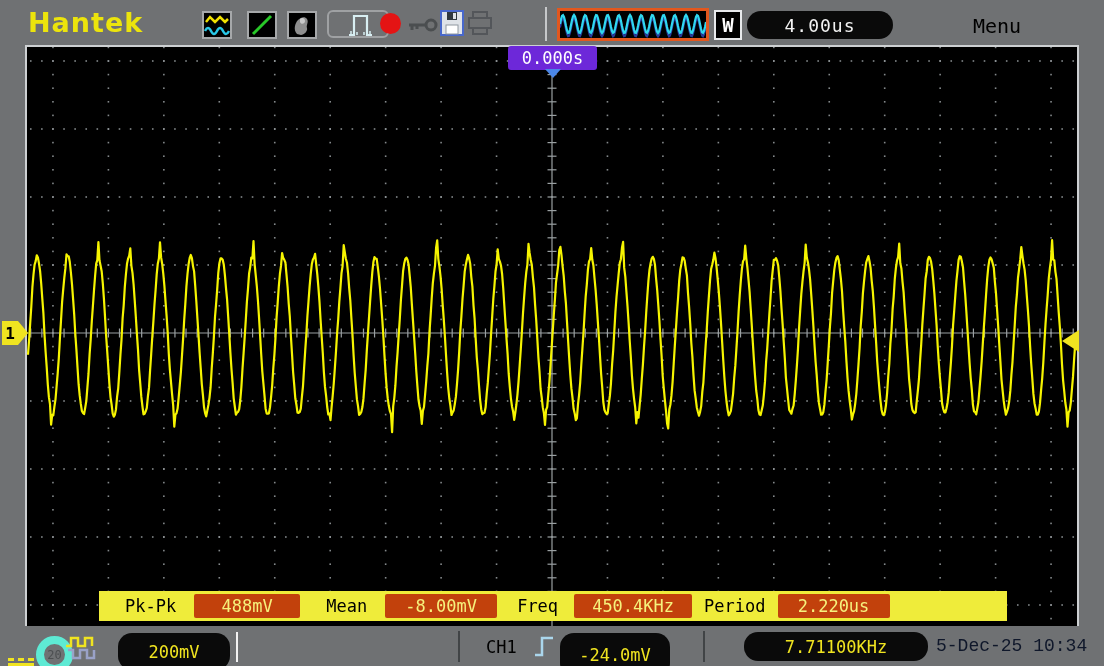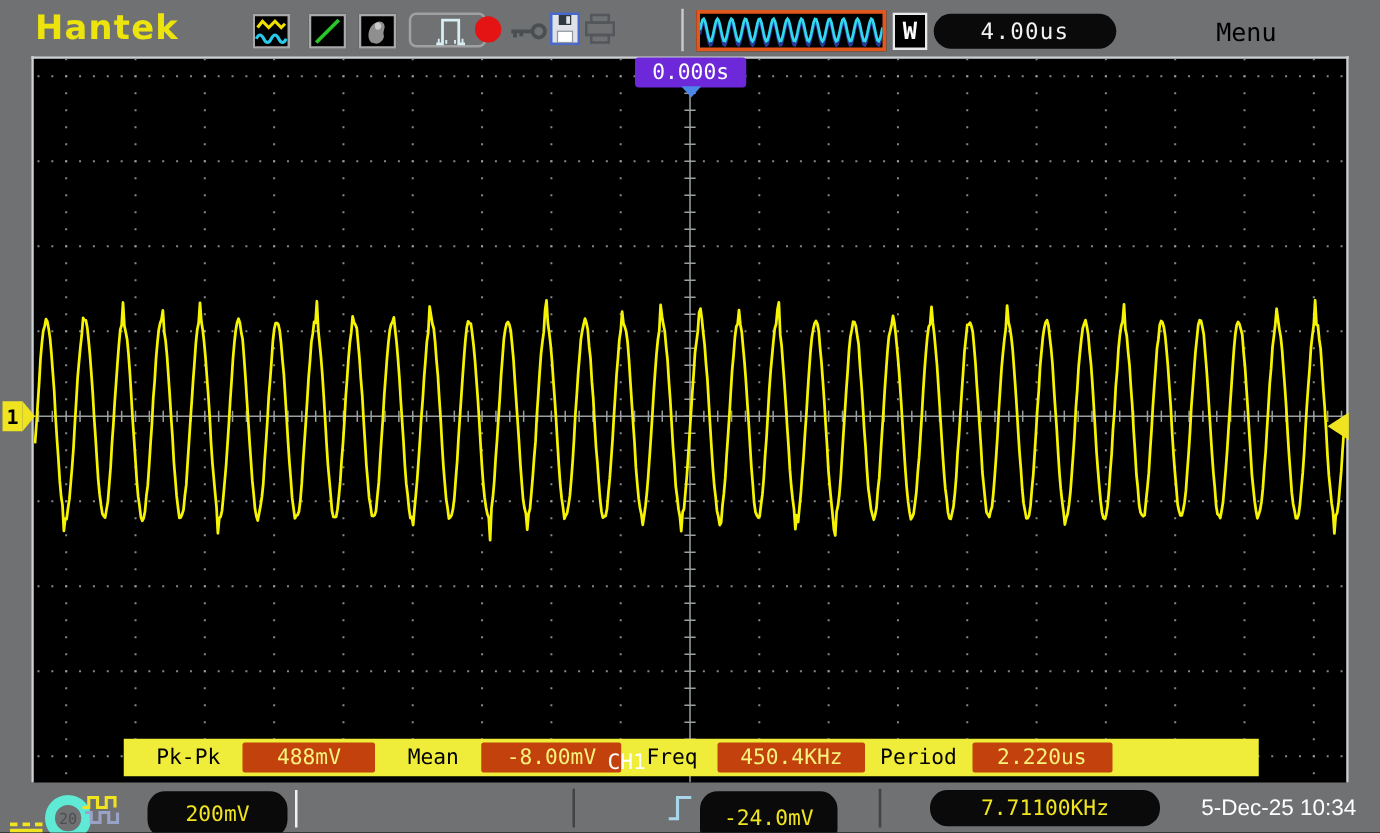--- a/index.html
+++ b/index.html
@@ -54,24 +54,24 @@
   .dc-icon{left:8px;top:658px;width:26px;}
   .dc-icon .dash{border-top:3px dashed #f0e420;width:26px;height:0;}
   .dc-icon .solid{border-top:3px solid #f0e420;width:26px;height:0;margin-top:2px;}
   .dc-icon .txt{color:#f0e420;font-weight:700;font-size:13px;line-height:13px;margin-top:2px;}
   .badge20{left:36px;top:636px;width:21px;height:21px;border:8px solid #5eead4;border-radius:50%;
            color:#4c4f51;font-weight:400;font-size:12px;display:flex;align-items:center;
            justify-content:center;}
   .vdiv-pill{left:118px;top:633px;width:112px;height:37px;}
   .cursor-line{left:236px;top:632px;width:2px;height:30px;background:#f2f2f2;}
   .sep-dark{width:2px;height:31px;background:#414446;top:631px;}
-  .ch1-label{left:486px;top:600px;color:#ffffff;font-size:17px;}
+  .ch1-label{left:486px;top:637px;color:#000000;font-size:17px;}
   .trig-pill{left:560px;top:633px;width:110px;height:44px;}
   .freq-pill{left:744px;top:632px;width:184px;height:29px;}
-  .date{left:936px;top:636px;color:#ffffff;font-size:18px;font-family:Liberation Sans, sans-serif;margin-left:25px;}
+  .date{left:936px;top:636px;color:#0f172a;font-size:18px;font-family:Liberation Mono, monospace;}
 </style>
 </head>
 <body>
 
 <div class="abs logo">Hantek</div>
 
 <div class="abs icon-box" style="left:202px">
   <svg width="26" height="24">
     <path d="M2 9 L6 4 L11 9 L16 4 L21 9 L24 6" stroke="#f0e000" stroke-width="2.5" fill="none"></path>
     <path d="M1 18 Q4 12 7 18 T13 18 T19 18 T25 18" stroke="#28c8e8" stroke-width="2.5" fill="none"></path>

